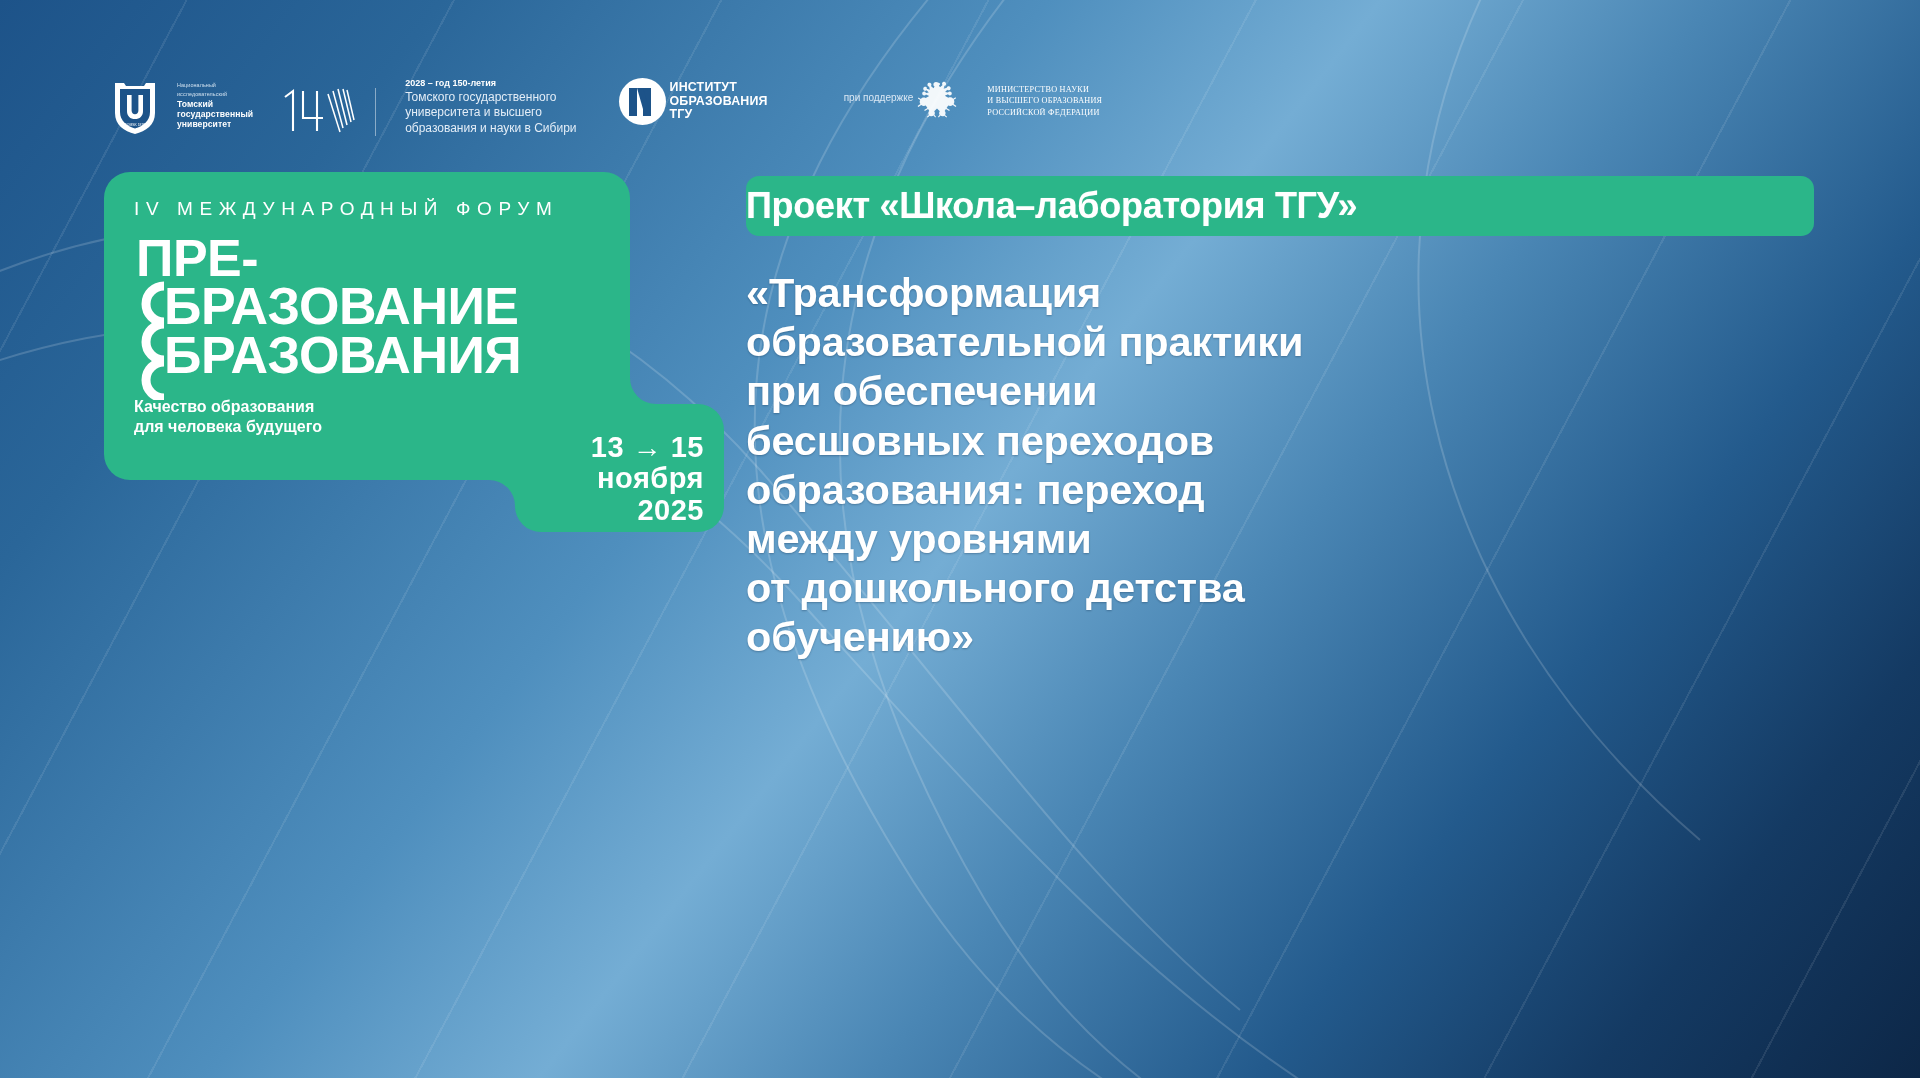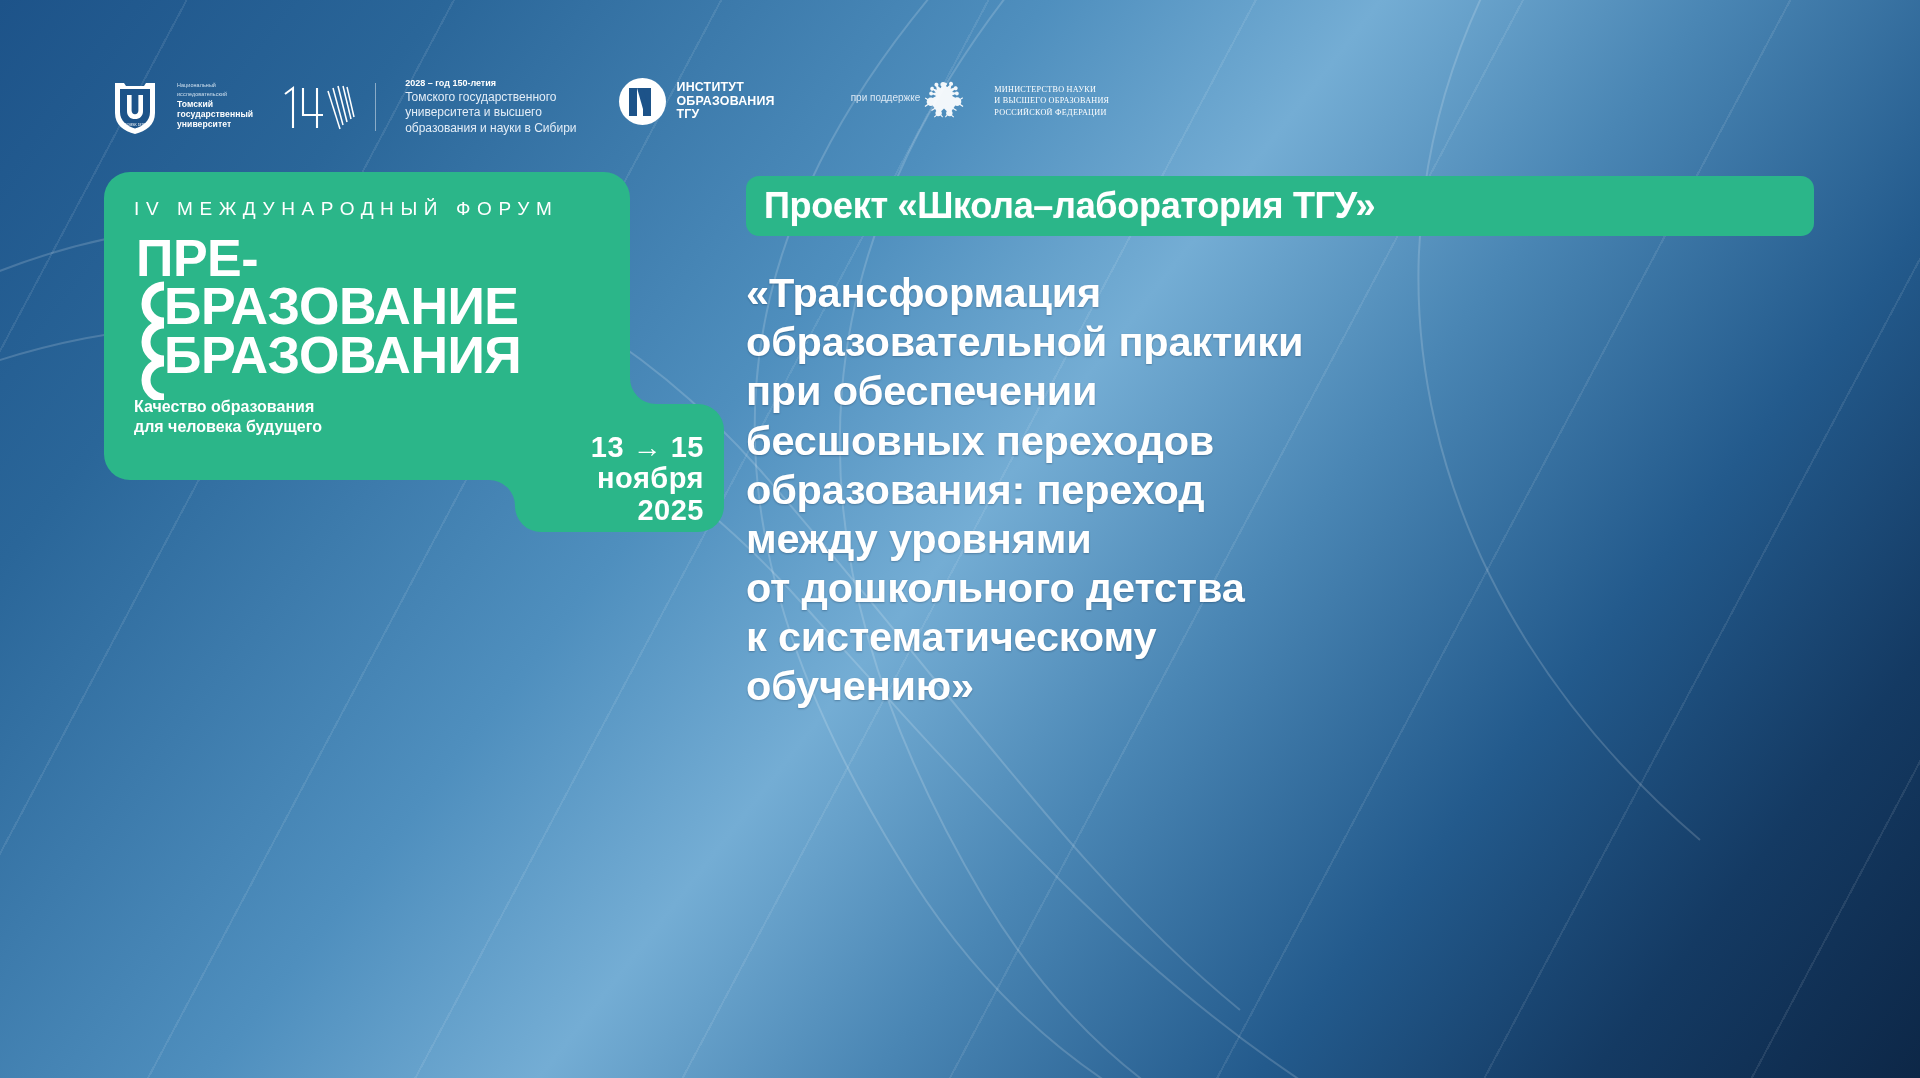--- a/index.html
+++ b/index.html
@@ -82,36 +82,36 @@
   }
   .tsu-big {
     font-size: 8.6px;
     font-weight: 700;
     color: #ffffff;
     letter-spacing: .05px;
   }
 
   
   .anniv {
-    display: flex; align-items: center; gap: 20px;
+    display: flex; align-items: flex-end; gap: 20px;
     margin-left: 28px;
   }
   .anniv-mark { width: 74px; height: 52px; flex: 0 0 auto; }
   .anniv-div {
     width: 1px; height: 48px;
     background: rgba(255,255,255,.45);
     margin-right: 9px;
   }
   .anniv-text { line-height: 1.3; }
   .anniv-text .l1 { font-size: 9px; font-weight: 700; color:#fff; }
   .anniv-text .ln { font-size: 12px; font-weight: 400; color:#e3edf7; }
 
   
   .inst {
-    display:flex; align-items:center; gap:11px;
+    display:flex; align-items:center; gap:4px;
     margin-left: 42px;
   }
   .inst-badge {
     width: 47px; height: 47px;
     border-radius: 50%;
     background:#ffffff;
     display:flex; align-items:center; justify-content:center;
     flex:0 0 auto;
   }
   .inst-text {
@@ -209,21 +209,20 @@
   .project-pill {
     position: absolute;
     left: 746px;
     top: 176px;
     width: 1068px;
     height: 60px;
     background: #2bb689;
     border-radius: 13px;
     display:flex;
     align-items:center;
-    padding-left: 18px;
     box-sizing: border-box;
   }
   .project-pill .txt {
     font-size: 36px;
     font-weight: 800;
     color:#ffffff;
     letter-spacing: -0.3px;
     white-space: nowrap;
     text-shadow: 0 0 1px rgba(255,255,255,.35);
   }
@@ -399,17 +398,16 @@
   </div>
 
   <div class="headline">
     <div class="hl">«Трансформация</div>
     <div class="hl">образовательной практики</div>
     <div class="hl">при обеспечении</div>
     <div class="hl">бесшовных переходов</div>
     <div class="hl">образования: переход</div>
     <div class="hl">между уровнями</div>
     <div class="hl">от дошкольного детства</div>
-    <div class="hl">к систематическому</div>
     <div class="hl">обучению»</div>
   </div>
 
 </div>
 
 </body></html>

